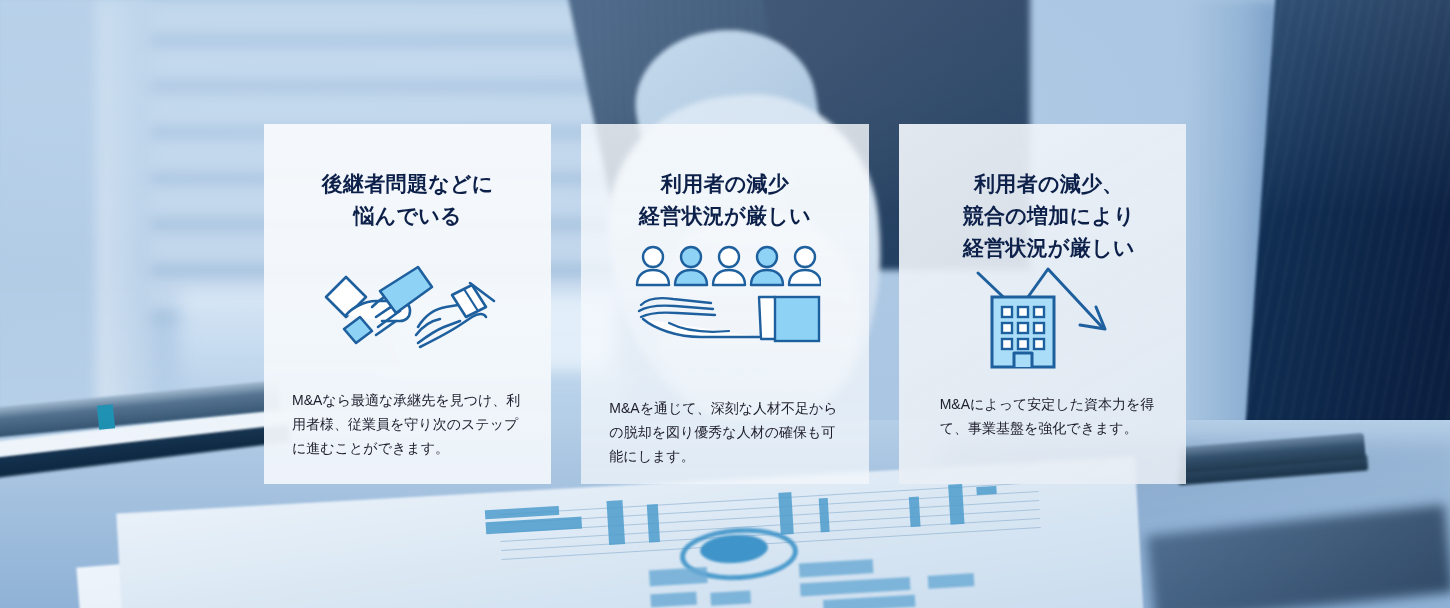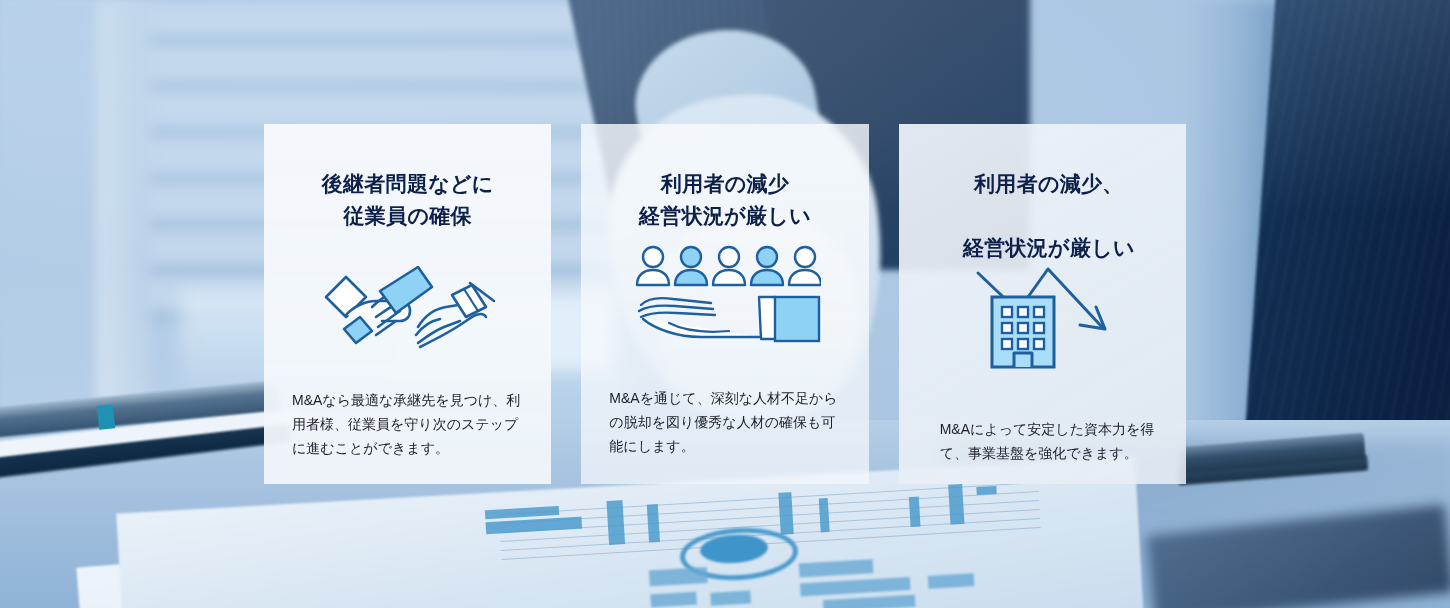--- a/index.html
+++ b/index.html
@@ -216,22 +216,22 @@
   .card-1 .card-icon{height:118px;margin-top:16px;}
   .card-2 .card-icon{height:118px;margin-top:6px;}
   .card-3 .card-icon{height:118px;margin-top:-6px;}
 
   .card-body{
     margin:0;
     font-size:14px;line-height:1.72;color:#1d1d2b;
     text-align:left;align-self:stretch;
   }
   .card-1 .card-body{margin-top:22px;}
-  .card-2 .card-body{margin-top:30px;}
-  .card-3 .card-body{margin-top:41px;}
+  .card-2 .card-body{margin-top:40px;}
+  .card-3 .card-body{margin-top:16px;}
 </style>
 </head>
 <body>
 
 <div class="stage">
 
   <div class="bg">
     <div class="bg-office"></div>
     <div class="bg-office-lines"></div>
     <div class="bg-office-col"></div>
@@ -286,21 +286,21 @@
     </div>
 
     <div class="bg-haze"></div>
   </div>
 
   <div class="cards">
 
     <div class="card card-1">
       <h3 class="card-title">
         <span>後継者問題などに</span><br>
-        <span>従業員の確保</span>
+        <span>悩んでいる</span>
       </h3>
       <div class="card-icon">
         <svg width="176" height="104" viewBox="0 0 176 104" fill="none" aria-hidden="true">
 
           <path d="M6 42 L26 22 L46 42 L26 62 Z" fill="#ffffff" stroke="#1e5f9e" stroke-width="2.6" stroke-linejoin="round"></path>
 
           <path d="M26 60 C33 52 45 46 56 46 L80 46 C86 46 90 50 90 56 C90 62 86 66 80 66 L62 66" fill="#ffffff" stroke="#1e5f9e" stroke-width="2.6" stroke-linejoin="round" stroke-linecap="round"></path>
 
           <path d="M52 52 C60 44 70 38 80 34" stroke="#1e5f9e" stroke-width="2.6" fill="none" stroke-linecap="round"></path>
           <path d="M56 62 C64 56 74 50 82 46" stroke="#1e5f9e" stroke-width="2.6" fill="none" stroke-linecap="round"></path>
@@ -358,21 +358,21 @@
           <path d="M130 54 L132 96 L148 96 L146 54 Z" fill="#ffffff" stroke="#1e5f9e" stroke-width="2.4" stroke-linejoin="round"></path>
           <rect x="146" y="54" width="44" height="44" fill="#8ed2f5" stroke="#1e5f9e" stroke-width="2.4"></rect>
         </svg>
       </div>
       <p class="card-body">M&amp;Aを通じて、深刻な人材不足からの脱却を図り優秀な人材の確保も可能にします。</p>
     </div>
 
     <div class="card card-3">
       <h3 class="card-title">
         <span>利用者の減少、</span><br>
-        <br>
+        <span>競合の増加により</span><br>
         <span>経営状況が厳しい</span>
       </h3>
       <div class="card-icon">
         <svg width="150" height="108" viewBox="0 0 150 108" fill="none" aria-hidden="true">
 
           <path d="M4 10 L44 48 L74 6 L128 64" fill="none" stroke="#1e5f9e" stroke-width="3" stroke-linecap="round" stroke-linejoin="round"></path>
           <path d="M106 62 L131 66 L122 44" fill="none" stroke="#1e5f9e" stroke-width="3" stroke-linecap="round" stroke-linejoin="round"></path>
 
           <rect x="18" y="34" width="62" height="70" fill="#a9ddf8" stroke="#1e5f9e" stroke-width="3"></rect>
           <g fill="#ffffff" stroke="#1e5f9e" stroke-width="2.4">

